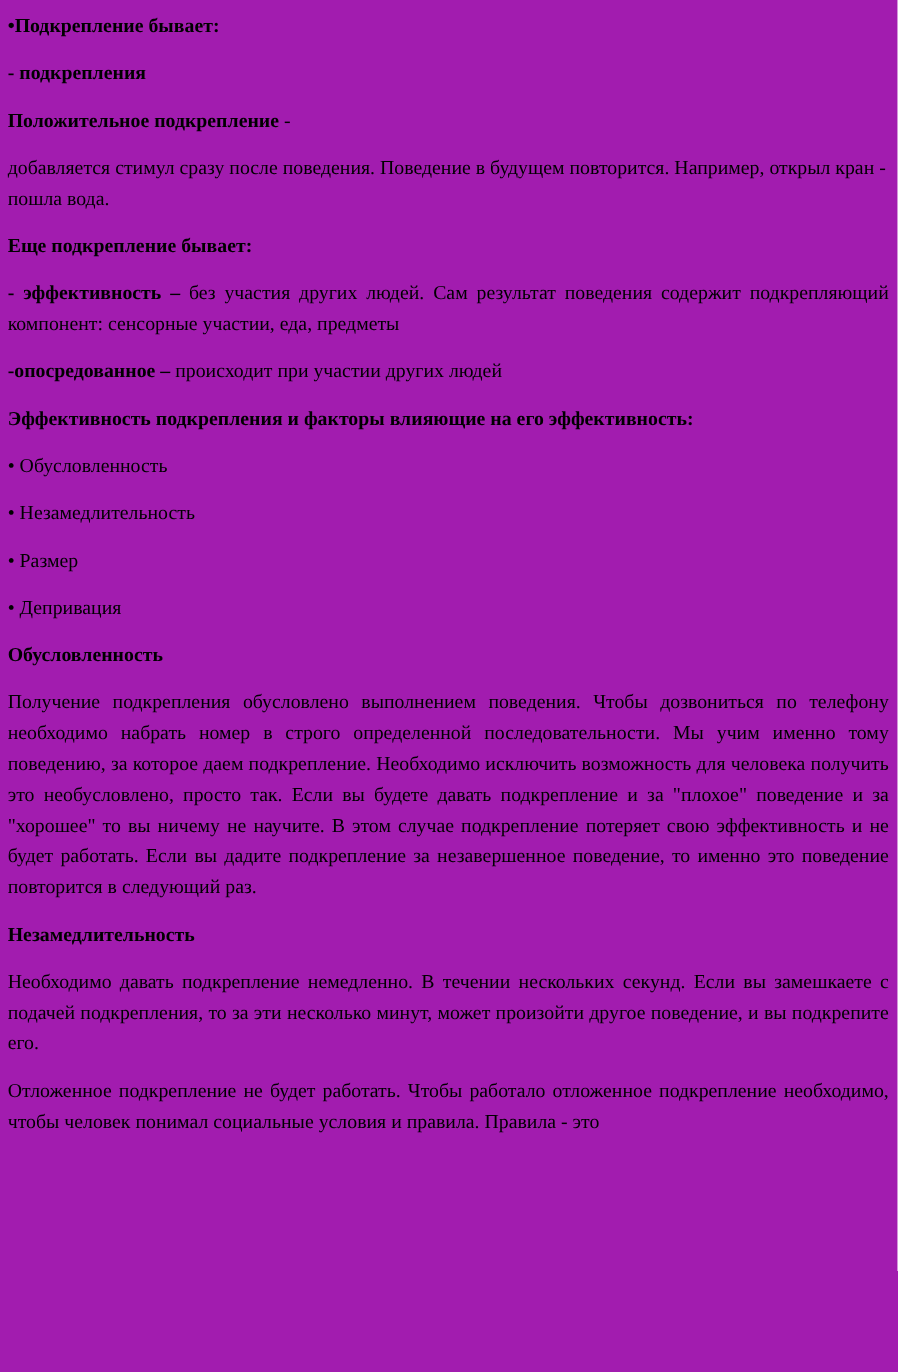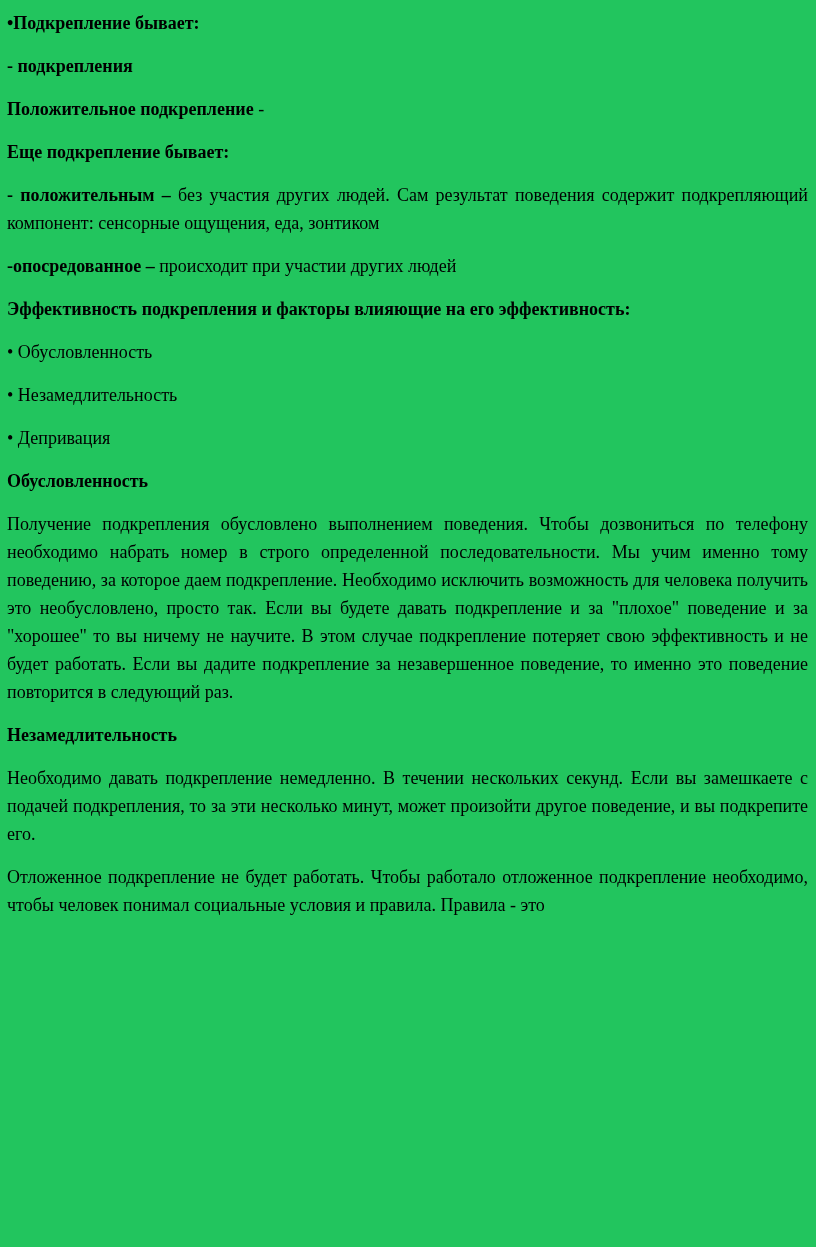--- a/index.html
+++ b/index.html
@@ -4,21 +4,21 @@
 <style>
   html, body {
     margin: 0;
     padding: 0;
     background: #ffffff;
   }
   .page {
     width: 816px;
     min-height: 1247px;
     box-sizing: border-box;
-    background: #22c55e;
+    background: #a21caf;
     color: #000000;
     font-family: "Liberation Serif", "DejaVu Serif", serif;
     font-size: 18px;
     line-height: 28px;
     padding: 9px 8px 0 7px;
     overflow: hidden;
   }
   .para {
     margin: 0 0 15px 0;
     text-align: left;
@@ -35,34 +35,36 @@
 
 <div class="page">
 
   <p class="para"><span class="b">•Подкрепление бывает:</span></p>
 
 
   <p class="para"><span class="b">- подкрепления</span></p>
 
   <p class="para"><span class="b">Положительное подкрепление</span><span> - </span></p>
 
+  <p class="para"><span>добавляется стимул сразу после поведения. Поведение в будущем повторится. Например, открыл кран - пошла вода.</span></p>
 
 
   <p class="para"><span class="b">Еще подкрепление бывает:</span></p>
 
-  <p class="para justify"><span class="b">- положительным –</span><span> без участия других людей. Сам результат поведения содержит подкрепляющий компонент: сенсорные ощущения, еда, зонтиком</span></p>
+  <p class="para justify"><span class="b">- эффективность –</span><span> без участия других людей. Сам результат поведения содержит подкрепляющий компонент: сенсорные участии, еда, предметы</span></p>
 
   <p class="para"><span class="b">-опосредованное –</span><span> происходит при участии других людей</span></p>
 
   <p class="para"><span class="b">Эффективность подкрепления и факторы влияющие на его эффективность:</span></p>
 
   <p class="para"><span>• Обусловленность</span></p>
 
   <p class="para"><span>• Незамедлительность</span></p>
 
+  <p class="para"><span>• Размер</span></p>
 
   <p class="para"><span>• Депривация</span></p>
 
   <p class="para"><span class="b">Обусловленность</span></p>
 
   <p class="para justify"><span>Получение подкрепления обусловлено выполнением поведения. Чтобы дозвониться по телефону необходимо набрать номер в строго определенной последовательности. Мы учим именно тому поведению, за которое даем подкрепление. Необходимо исключить возможность для человека получить это необусловлено, просто так. Если вы будете давать подкрепление и за "плохое" поведение и за "хорошее" то вы ничему не научите. В этом случае подкрепление потеряет свою эффективность и не будет работать. Если вы дадите подкрепление за незавершенное поведение, то именно это поведение повторится в следующий раз.</span></p>
 
   <p class="para"><span class="b">Незамедлительность</span></p>
 
   <p class="para justify"><span>Необходимо давать подкрепление немедленно. В течении нескольких секунд. Если вы замешкаете с подачей подкрепления, то за эти несколько минут, может произойти другое поведение, и вы подкрепите его.</span></p>

